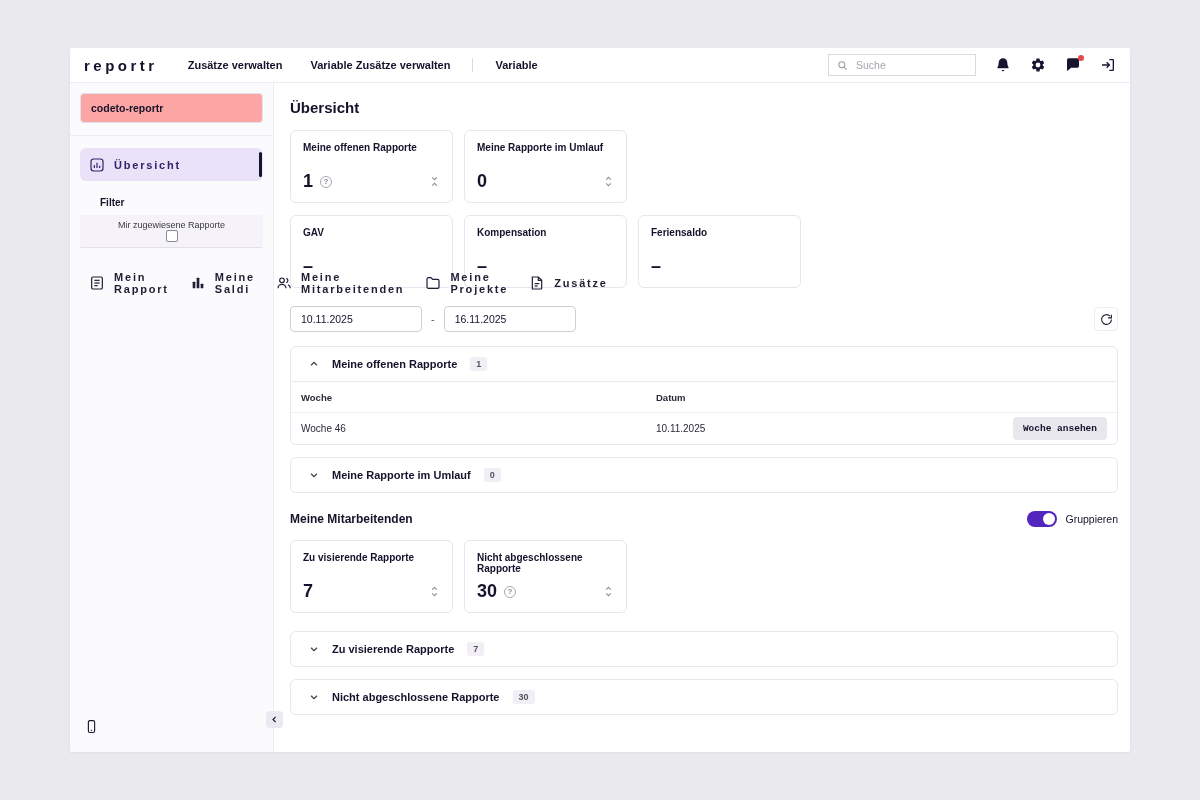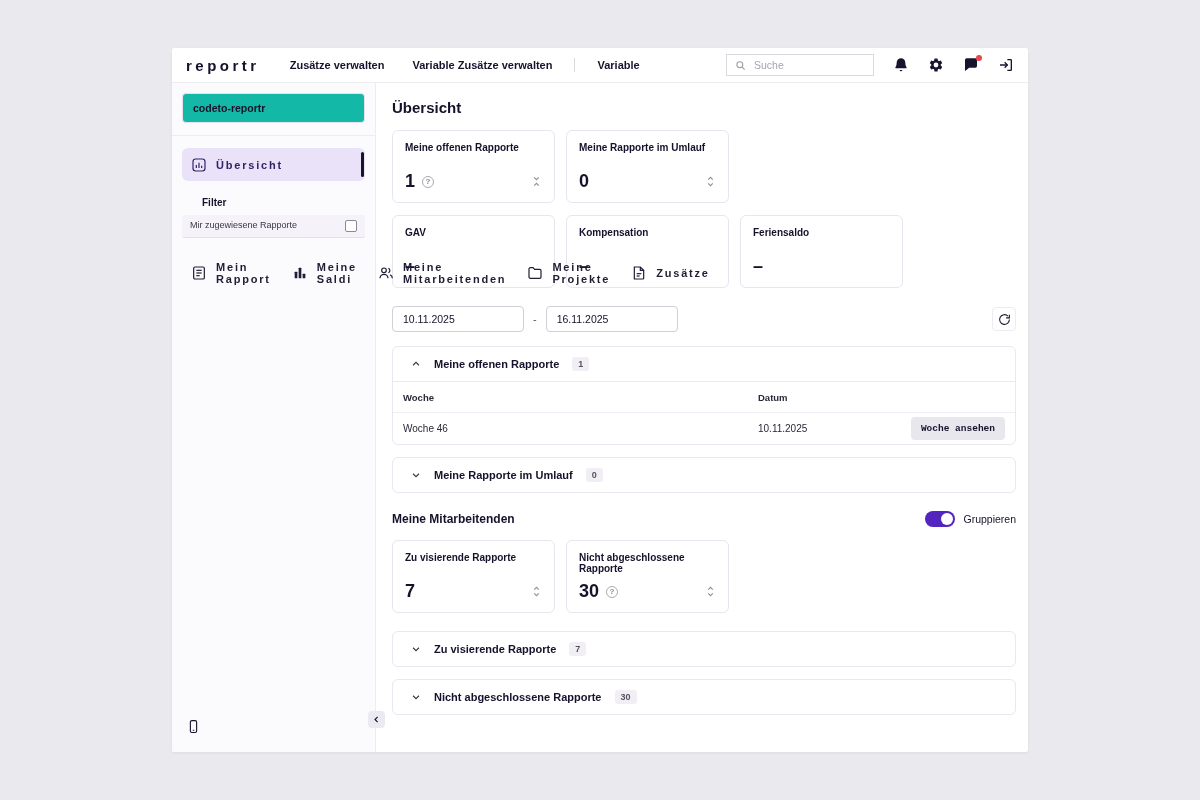--- a/index.html
+++ b/index.html
@@ -1,42 +1,42 @@
 <!DOCTYPE html>
 <html><head>
 <meta charset="utf-8">
 <style>
   * { box-sizing: border-box; }
   body { margin:0; background:#e9e9ee; font-family:"Liberation Sans", sans-serif; color:#16122b; }
-  .window { width:856px; height:704px; margin:48px auto; background:#fff; border-radius:2px; display:flex; flex-direction:column; overflow:hidden; box-shadow:0 1px 3px rgba(0,0,0,.06); }
+  .window { width:1060px; height:704px; margin:48px auto; background:#fff; border-radius:2px; display:flex; flex-direction:column; overflow:hidden; box-shadow:0 1px 3px rgba(0,0,0,.06); }
 
   
   .topbar { height:35px; flex:0 0 auto; display:flex; align-items:center; padding:0 14px; border-bottom:1px solid #ececf1; }
   .logo { font-size:15px; font-weight:800; letter-spacing:3.5px; color:#16122b; margin-right:16px; }
   .nav-link { background:none; border:none; font-family:inherit; font-size:11px; font-weight:700; color:#16122b; padding:0 14px; cursor:pointer; }
   .nav-divider { width:1px; height:14px; background:#d9d9e0; margin:0 8px; }
   .search { margin-left:auto; display:flex; align-items:center; gap:6px; width:148px; height:22px; border:1px solid #d9d9e0; border-radius:0; padding:0 8px; color:#9a9aa5; }
   .search svg { width:11px; height:11px; flex:0 0 auto; }
   .search input { border:none; outline:none; width:100%; font-size:10.5px; font-family:inherit; color:#333; background:transparent; }
   .search input::placeholder { color:#a4a4af; }
   .tb-icon { background:none; border:none; padding:0; margin-left:19px; color:#17142e; position:relative; cursor:pointer; display:flex; }
   .tb-icon svg { width:16px; height:16px; }
   .dot { position:absolute; top:-2px; right:-3px; width:6px; height:6px; background:#e5484d; border-radius:50%; }
 
   
   .body { flex:1; display:flex; position:relative; min-height:0; }
   .sidebar { flex:0 0 204px; width:204px; background:#fbfafd; border-right:1px solid #ececf1; padding:10px 10px 0; position:relative; }
-  .workspace { border:1px solid #e3e1ec; background:#14b8a6; border-radius:4px; padding:8px 10px; font-size:10.5px; font-weight:700; }
+  .workspace { border:1px solid #e3e1ec; background:#fca5a5; border-radius:4px; padding:8px 10px; font-size:10.5px; font-weight:700; }
   .sb-divider { height:1px; background:#ececf1; margin:12px -10px; }
   .nav-item { display:flex; align-items:center; gap:9px; height:33px; padding:0 9px; font-size:11px; font-weight:600; letter-spacing:1.8px; color:#201d35; border-radius:6px; cursor:pointer; position:relative; }
   .nav-item svg { width:16px; height:16px; flex:0 0 auto; }
   .nav-item.active { background:#e9e2f8; color:#2f2468; font-weight:700; }
   .nav-item.active::after { content:""; position:absolute; right:1px; top:4px; bottom:4px; width:3px; background:#17142e; border-radius:2px; }
   .filter-label { font-size:10px; font-weight:700; margin:16px 20px 7px; }
-  .filter-row { display:flex; align-items:flex-start; justify-content:space-between; background:#f5f3f9; border-bottom:1px solid #e2e0ea; padding:5px 8px; font-size:9px; color:#3a3745; border-radius:2px; }
+  .filter-row { display:flex; align-items:center; justify-content:space-between; background:#f5f3f9; border-bottom:1px solid #e2e0ea; padding:5px 8px; font-size:9px; color:#3a3745; border-radius:2px;flex-direction:column; }
   .cb { appearance:none; -webkit-appearance:none; width:12px; height:12px; border:1.3px solid #8a8a95; border-radius:2px; background:#fff; margin:0; cursor:pointer; }
   .nav-group { margin-top:18px; display:flex; gap:3px; }
   .phone-btn { position:absolute; left:14px; bottom:18px; background:none; border:none; color:#17142e; padding:0; cursor:pointer; display:flex; }
   .phone-btn svg { width:15px; height:15px; }
   .collapse-btn { position:absolute; left:196px; bottom:24px; width:17px; height:17px; border:none; background:#eceaf1; border-radius:4px; display:flex; align-items:center; justify-content:center; color:#17142e; cursor:pointer; padding:0; z-index:5; }
   .collapse-btn svg { width:9px; height:9px; }
 
   
   .main { flex:1; padding:14px 12px 0 16px; overflow:hidden; }
   .page-title { font-size:15px; font-weight:800; margin:2px 0 14px; }

